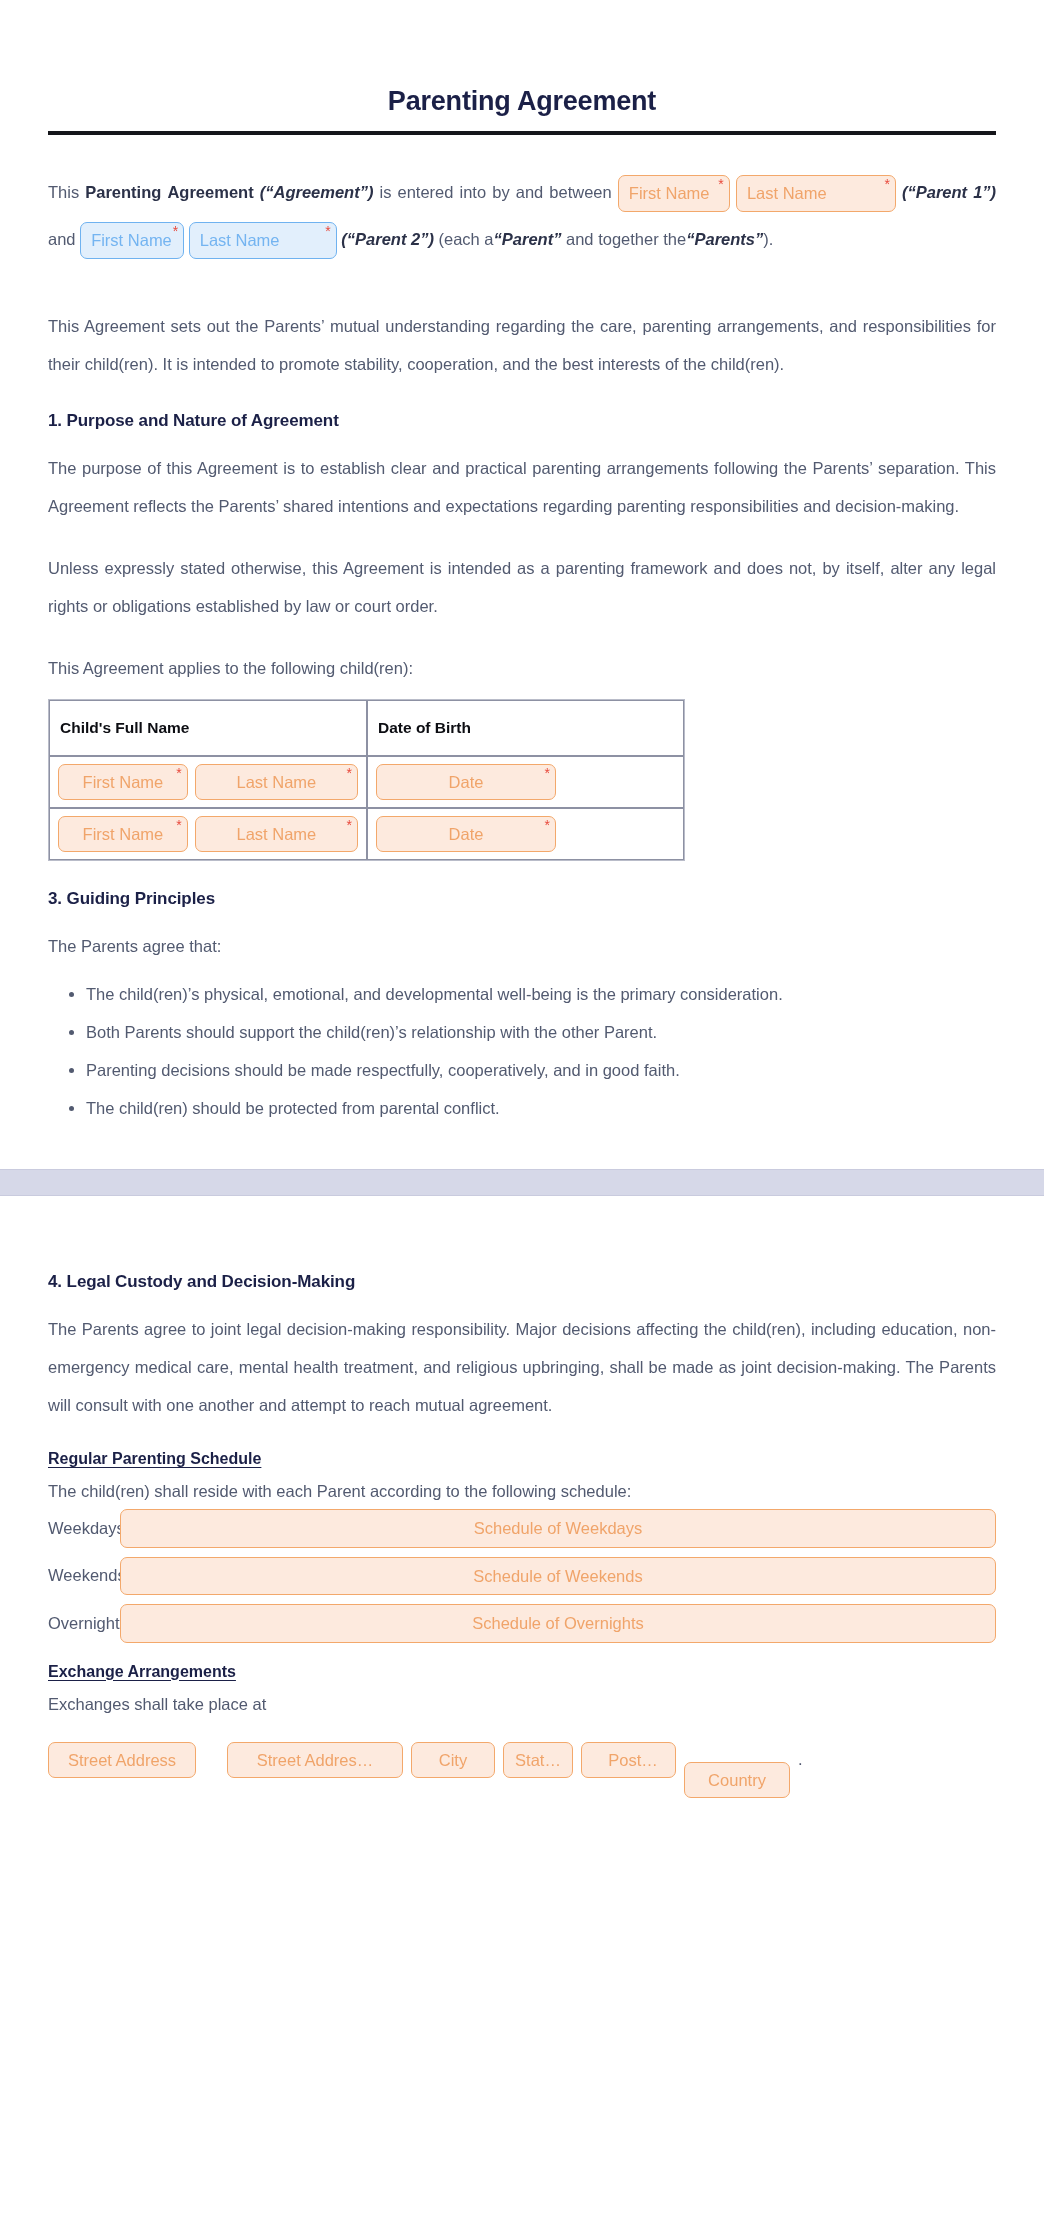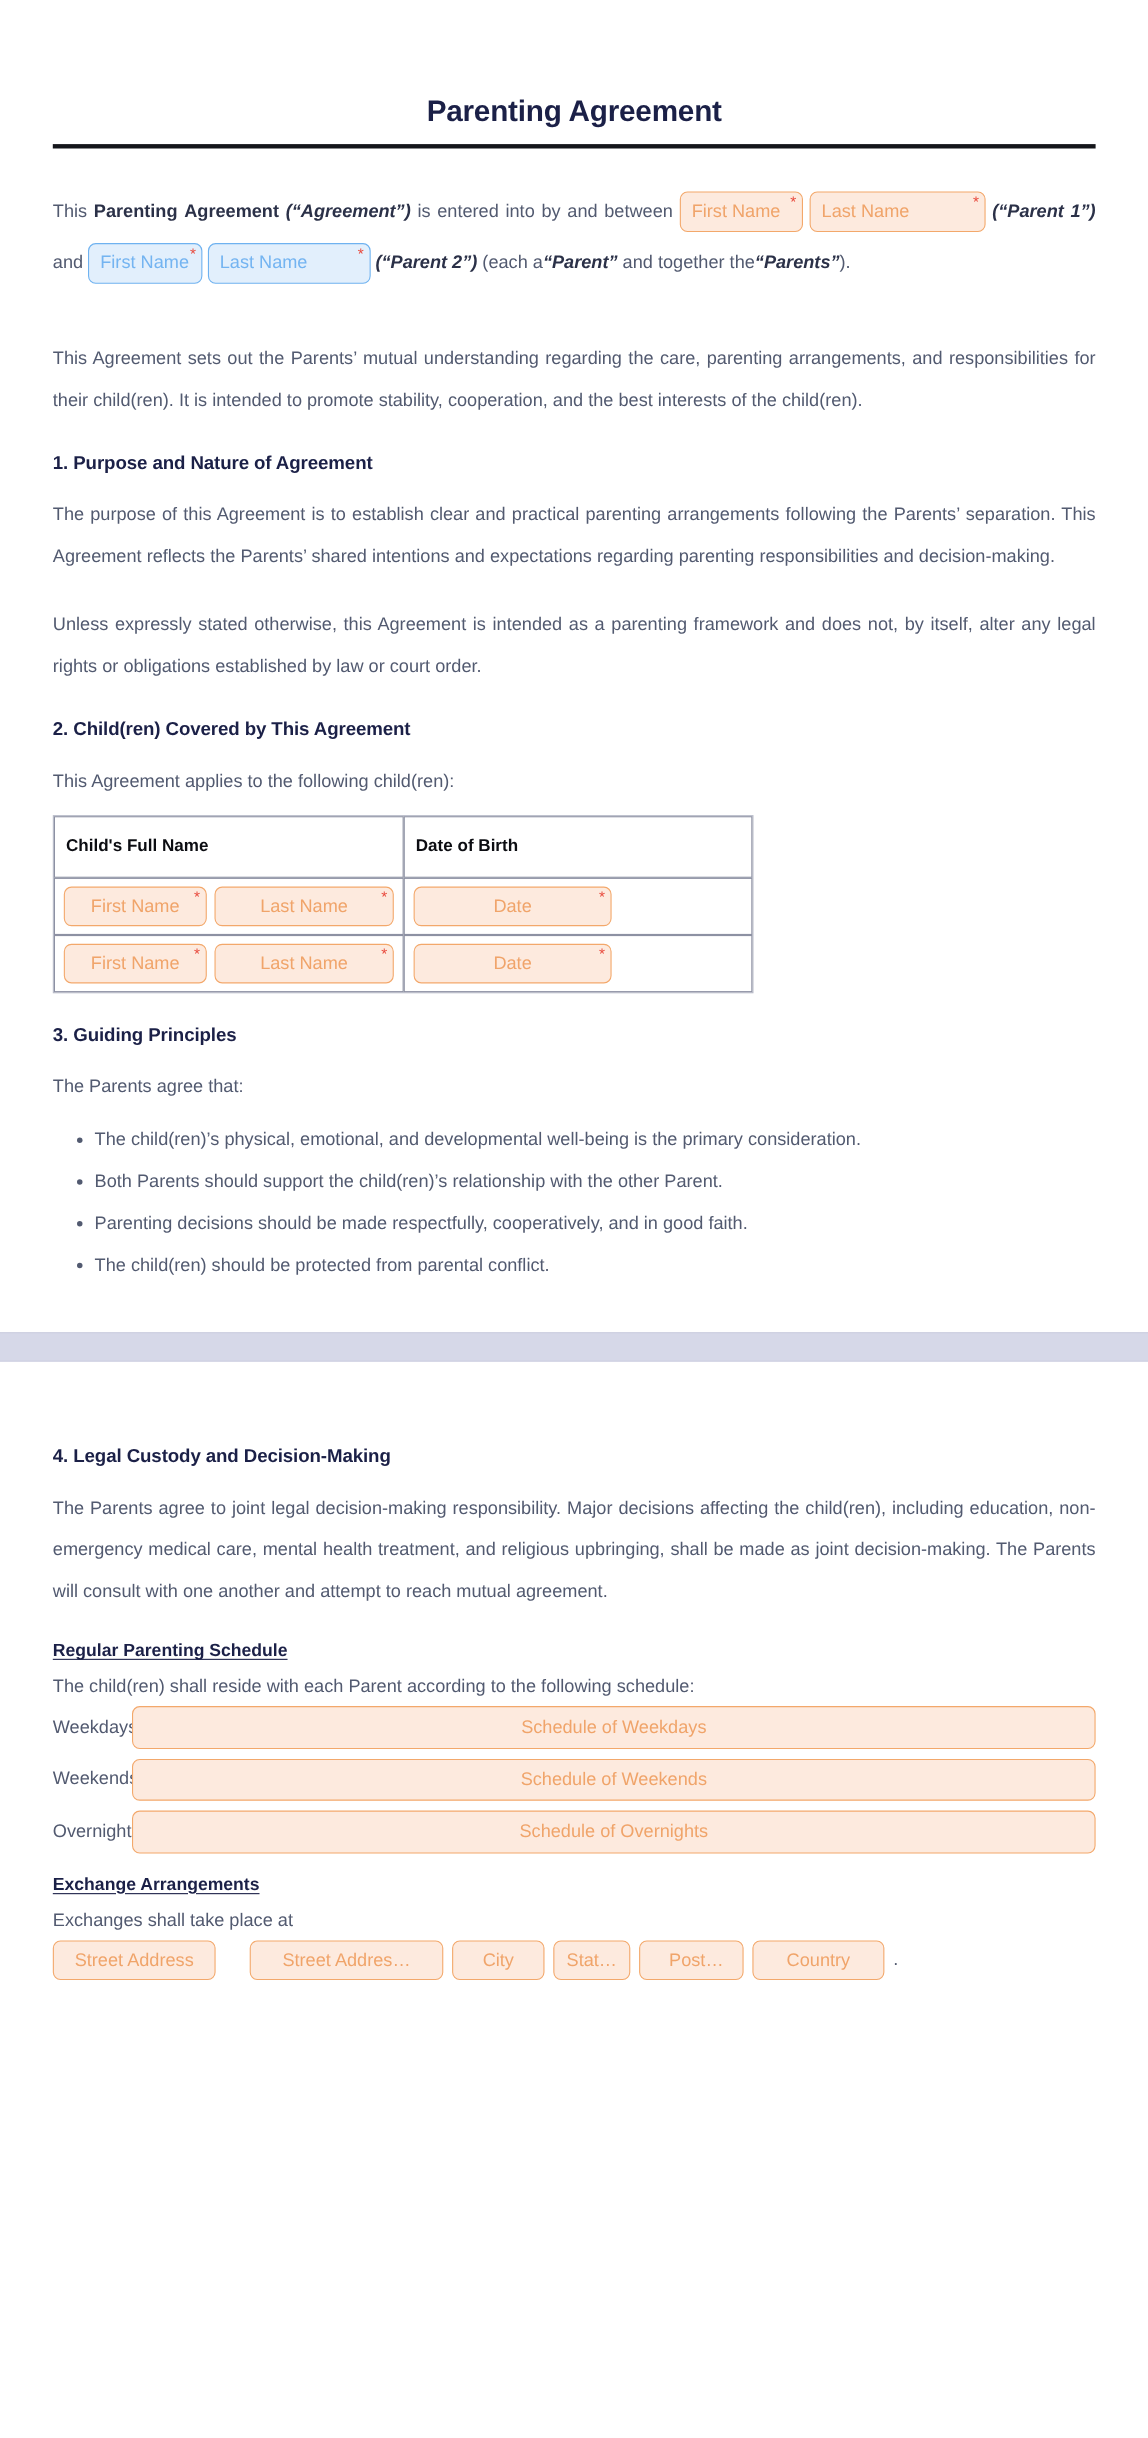--- a/index.html
+++ b/index.html
@@ -181,21 +181,21 @@
     display: flex;
     gap: 8px;
     align-items: center;
     flex-wrap: nowrap;
   }
   .f-street1 { width: 148px; }
   .f-street2 { width: 176px; margin-left: 23px; }
   .f-city    { width: 84px; }
   .f-state   { width: 70px; }
   .f-post    { width: 95px; padding-left: 19px; }
-  .f-country { width: 120px; }
+  .f-country { width: 106px; margin-top: 40px; }
   .addr-period { font-size: 16.5px; color: #525a70; }
 
   ul.principles {
     margin: 10px 0 0 0;
     padding-left: 38px;
   }
   ul.principles li {
     font-size: 16.5px;
     line-height: 38px;
     color: #525a70;
@@ -243,21 +243,20 @@
     <span>(each a</span><span class="bi">“Parent”</span>
     <span>and together the</span><span class="bi">“Parents”</span><span>).</span>
   </div>
 
   <p class="body">This Agreement sets out the Parents’ mutual understanding regarding the care, parenting arrangements, and responsibilities for their child(ren). It is intended to promote stability, cooperation, and the best interests of the child(ren).</p>
 
   <h2 class="section">1. Purpose and Nature of Agreement</h2>
   <p class="body">The purpose of this Agreement is to establish clear and practical parenting arrangements following the Parents’ separation. This Agreement reflects the Parents’ shared intentions and expectations regarding parenting responsibilities and decision-making.</p>
   <p class="body">Unless expressly stated otherwise, this Agreement is intended as a parenting framework and does not, by itself, alter any legal rights or obligations established by law or court order.</p>
 
-  <h2 class="section">2. Child(ren) Covered by This Agreement</h2>
   <p class="body plain tight">This Agreement applies to the following child(ren):</p>
 
   <table class="kids">
     <thead>
       <tr>
         <th class="col-name">Child's Full Name</th>
         <th class="col-dob">Date of Birth</th>
       </tr>
     </thead>
     <tbody>

